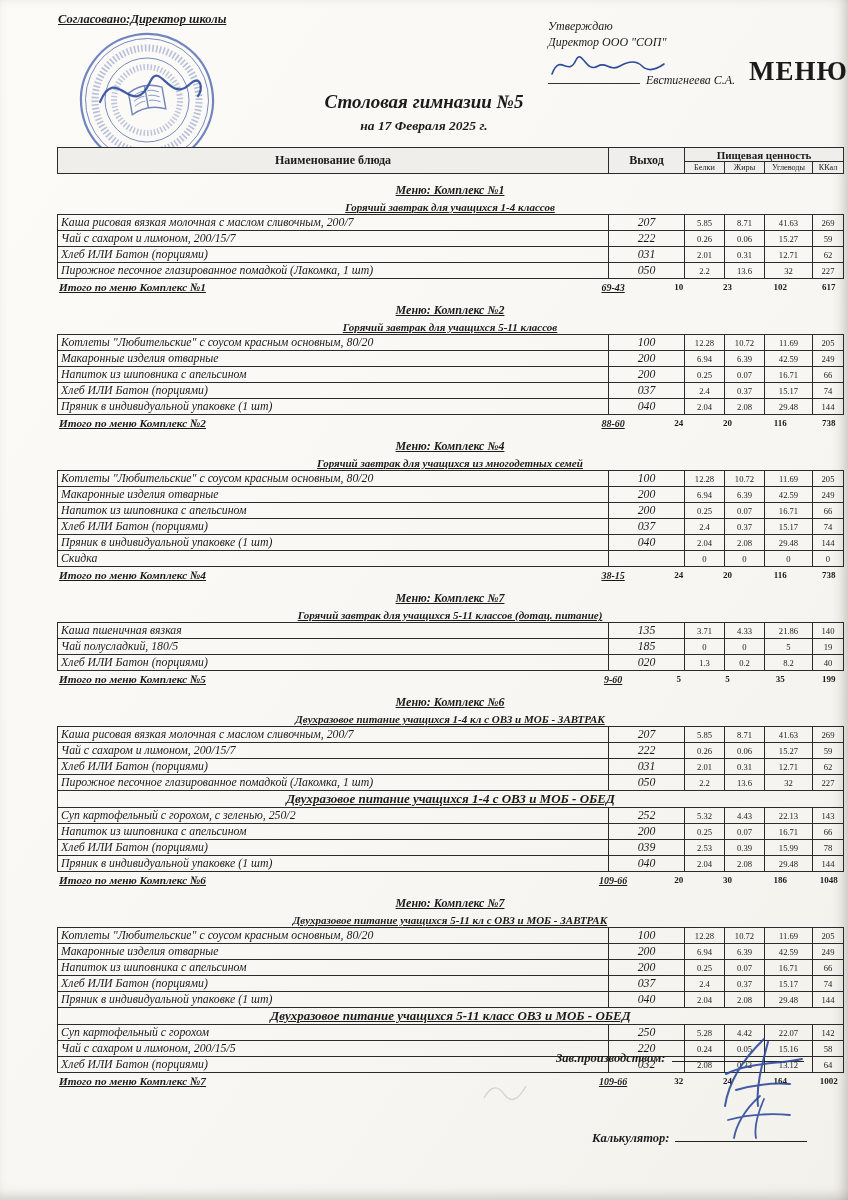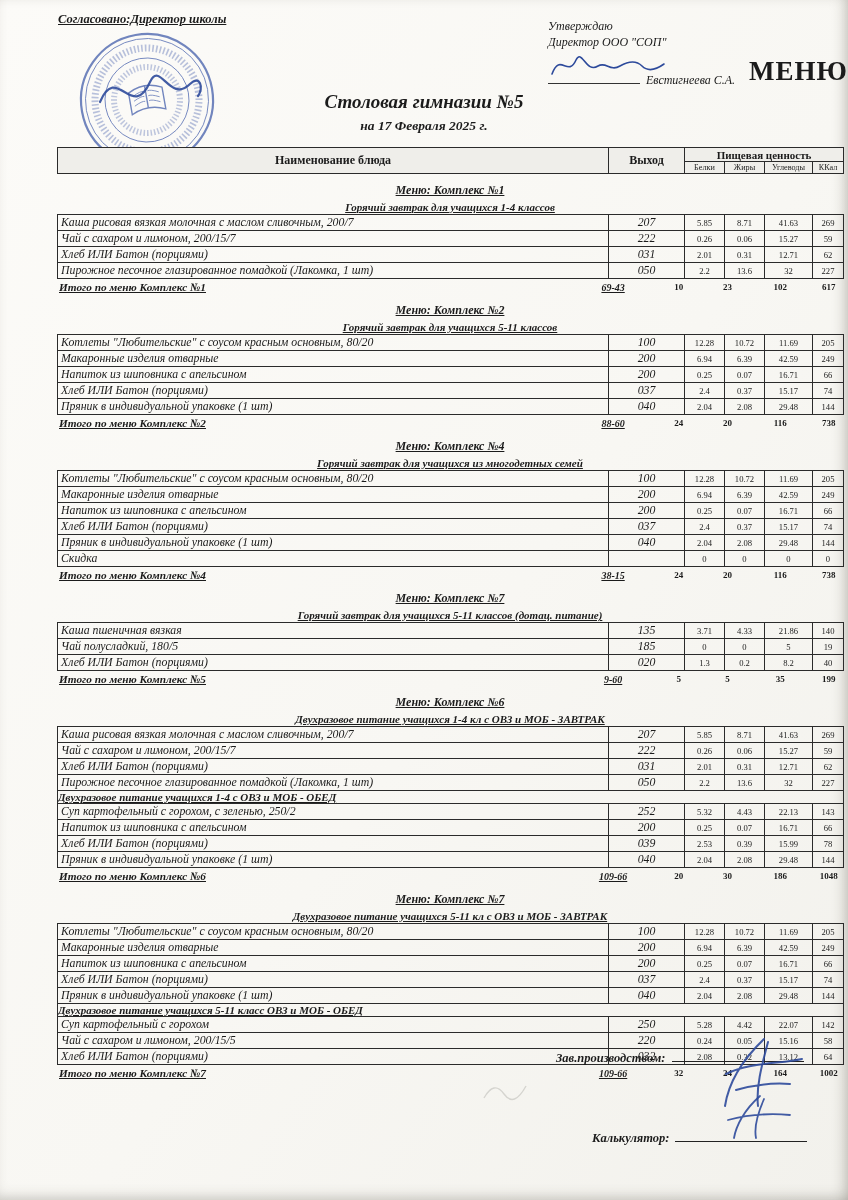--- a/index.html
+++ b/index.html
@@ -61,22 +61,22 @@
 
   .sec-title {
     text-align:center; font-weight:bold; font-style:italic;
     text-decoration:underline; font-size:12px; margin:9px 0 3px;
   }
   .group-sub {
     text-align:center; font-weight:bold; font-style:italic;
     text-decoration:underline; font-size:11px; margin-bottom:1px;
   }
   td.group-sub-in {
-    font-weight:bold; font-style:italic;
-    text-decoration:underline; font-size:11px; height:13px;
+    text-align:center; font-weight:bold; font-style:italic;
+    text-decoration:underline; font-size:13px; height:13px;
   }
   td.td-dish { font-style:italic; font-size:11.8px; padding:0 3px; height:13px; }
   td.td-out  { font-style:italic; font-size:11.8px; text-align:center; height:13px; }
   td.td-num  { font-size:8.6px; text-align:center; height:13px; }
 
   .total-row { display:flex; align-items:center; margin-top:1px; height:14px;gap:12px; }
   .total-row span { display:inline-block; }
   .total-label {
     font-weight:bold; font-style:italic; text-decoration:underline;
     font-size:11.3px; padding-left:2px; white-space:nowrap;

